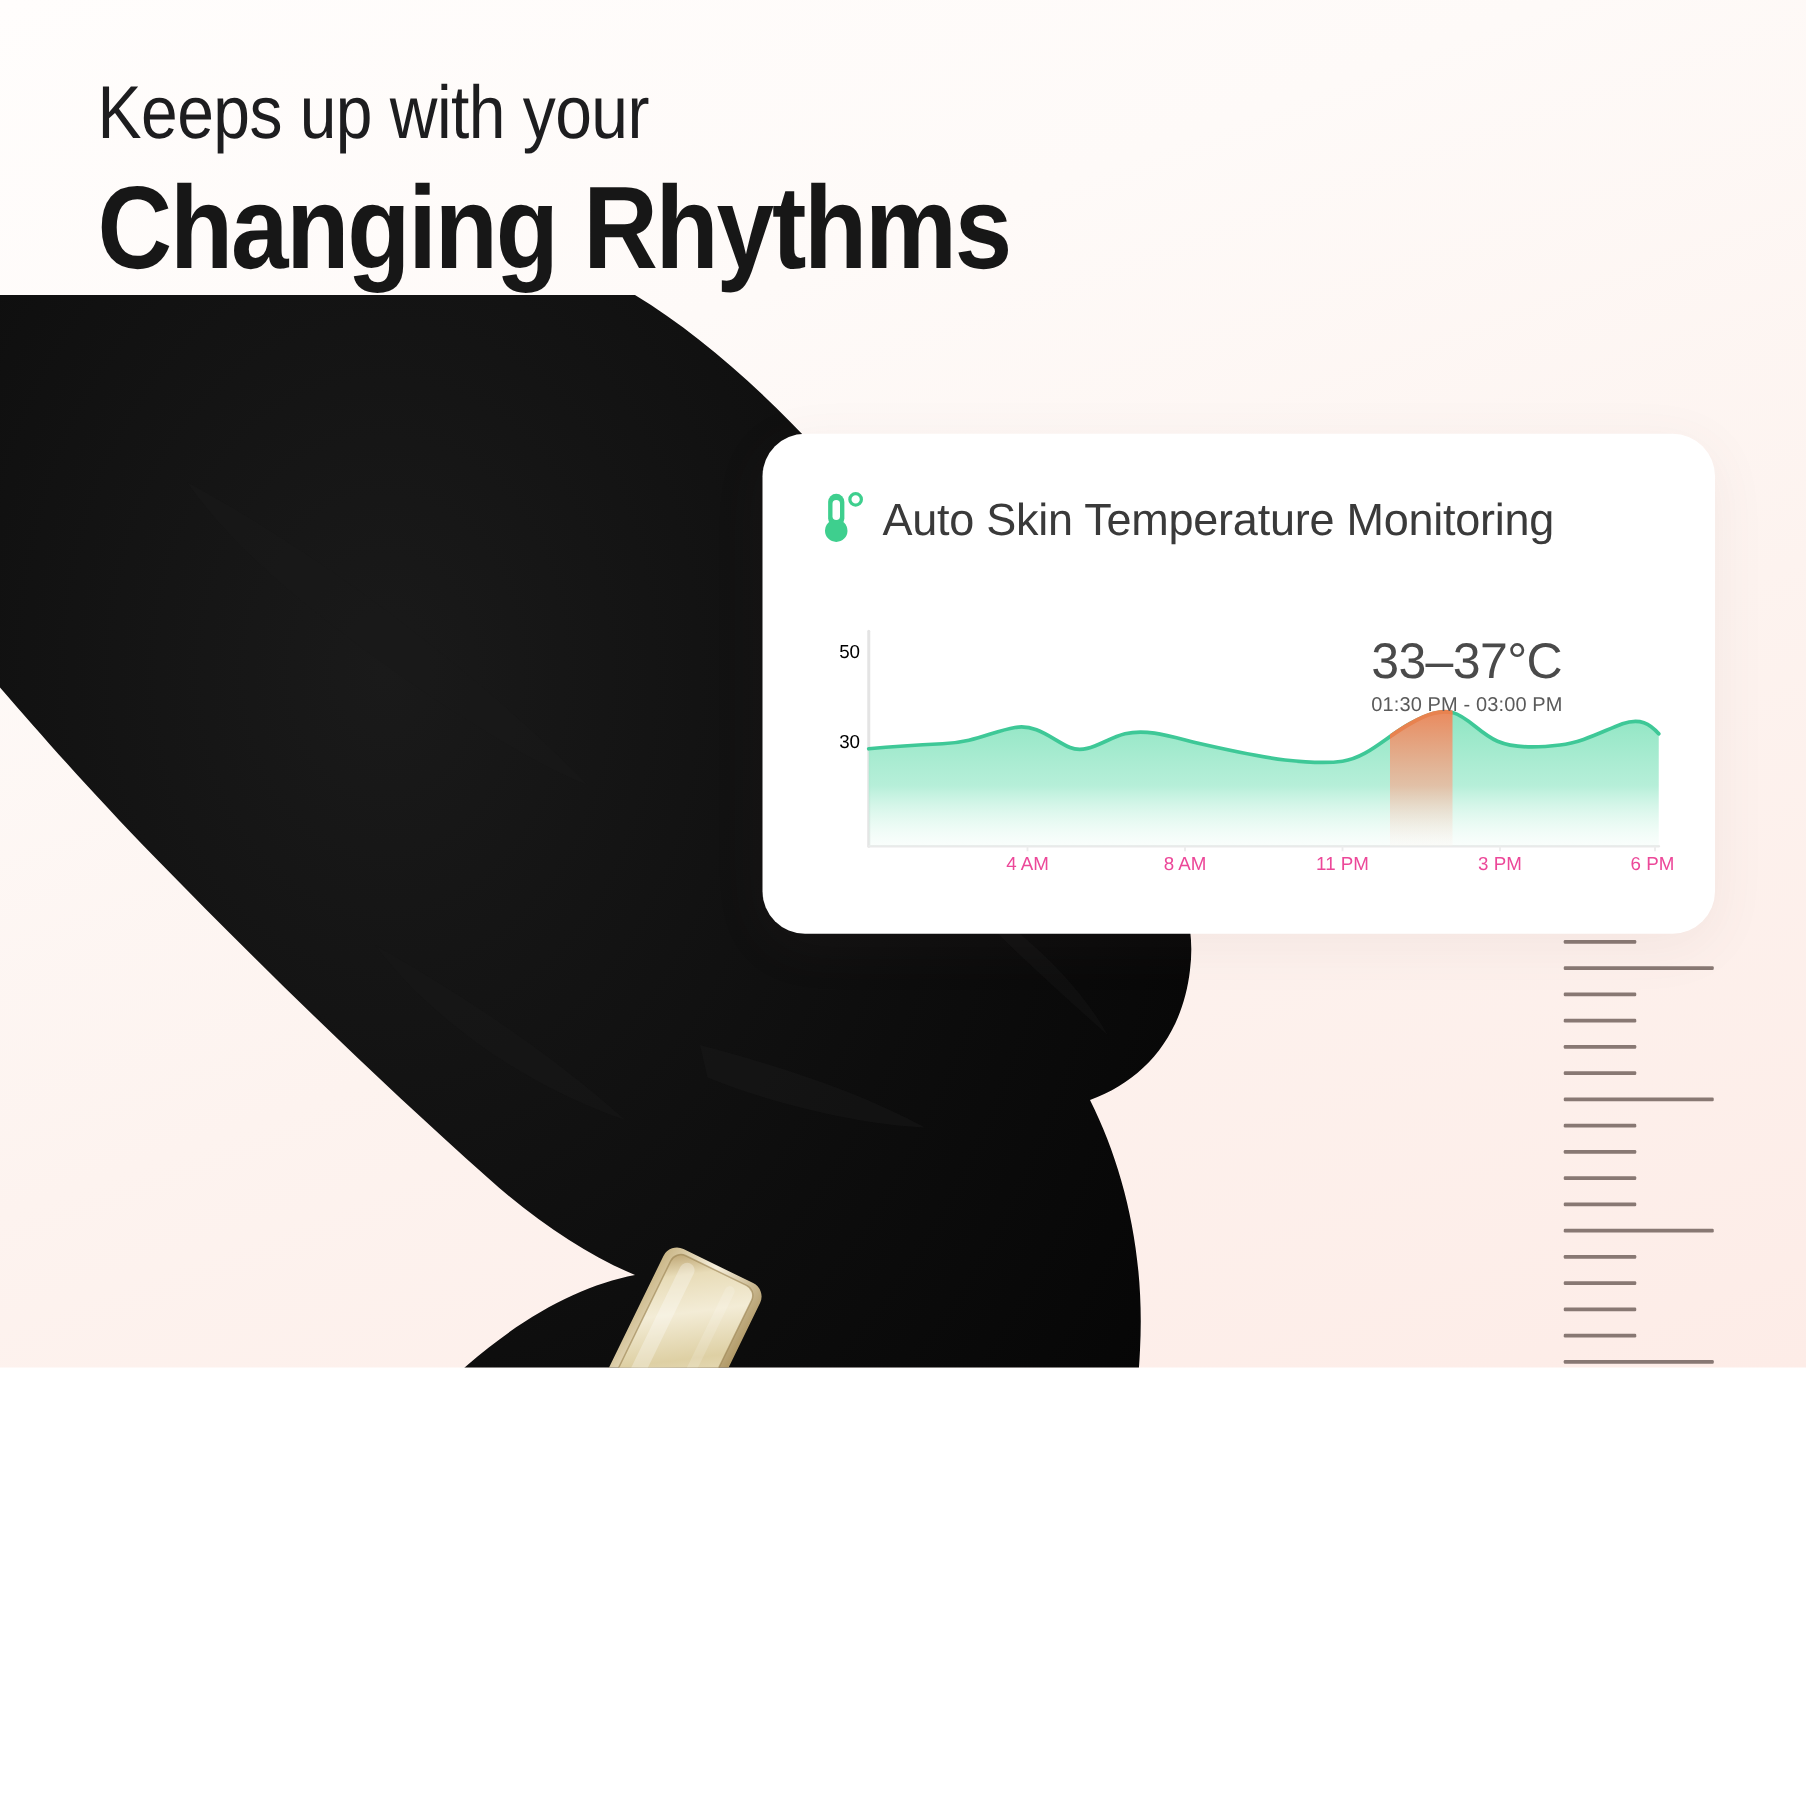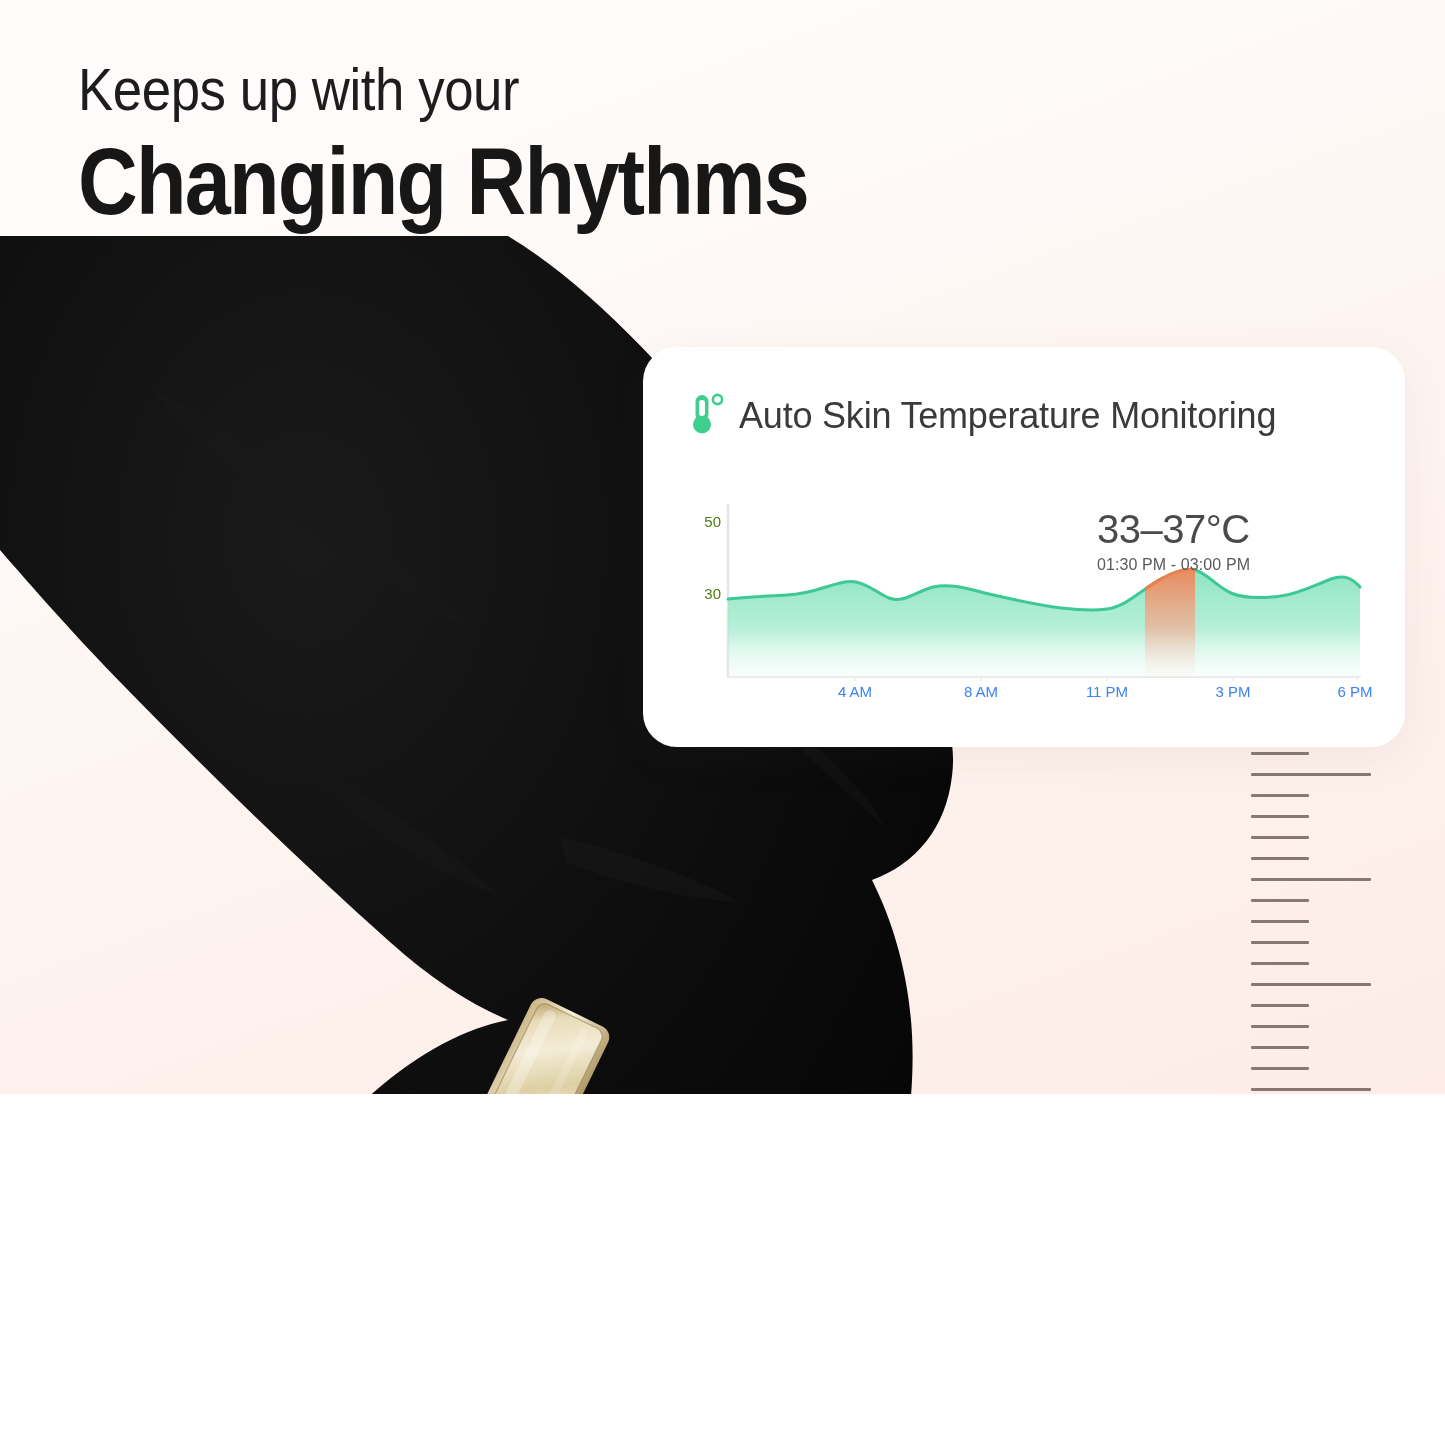--- a/index.html
+++ b/index.html
@@ -83,21 +83,20 @@
   
   #chart-card {
     position: absolute;
     left: 610px;
     top: 347px;
     width: 762px;
     height: 400px;
     background: #ffffff;
     border-radius: 34px;
     box-shadow: 0 10px 44px rgba(120, 90, 80, 0.07);
-    margin-left: 33px;
   }
 
   #card-header {
     position: absolute;
     left: 48px;
     top: 48px;
     display: flex;
     align-items: center;
     gap: 14px;
   }
@@ -122,32 +121,32 @@
     left: 36px;
     top: 150px;
     width: 700px;
     height: 215px;
   }
   #plot-svg { display: block; }
 
   .y-tick-label {
     position: absolute;
     font-size: 15px;
-    color: #4d7c0f;
+    color: #000000;
     text-align: right;
     width: 34px;
   }
   #y-label-top { left: 8px; top: 16px; }
   #y-label-bottom { left: 8px; top: 88px; }
 
   .x-tick-label {
     position: absolute;
     top: 186px;
     font-size: 15px;
-    color: #3b82f6;
+    color: #ec4899;
     transform: translateX(-50%);
     white-space: nowrap;
   }
 
   
   #annotation {
     position: absolute;
     left: 1097px;
     top: 509px;
     width: 200px;

